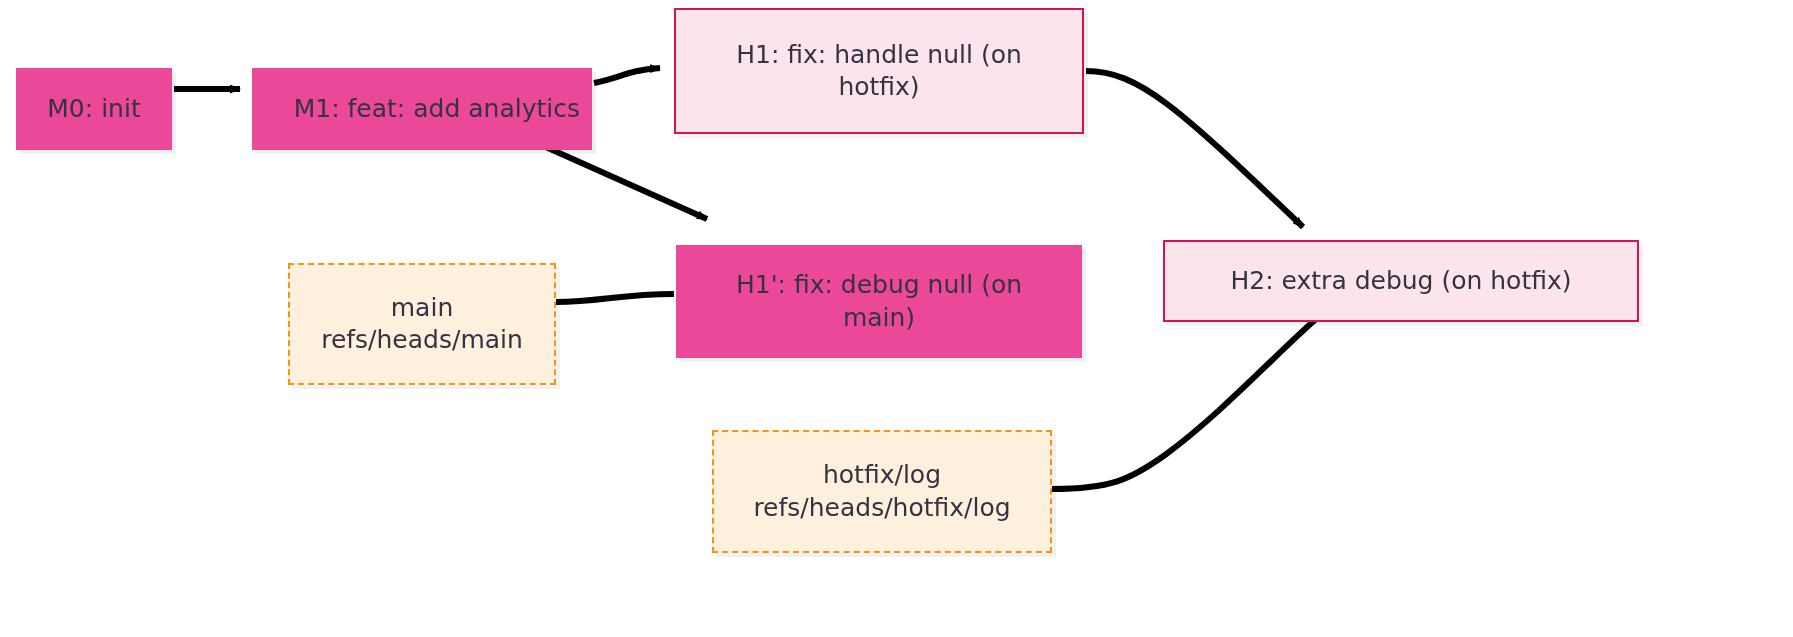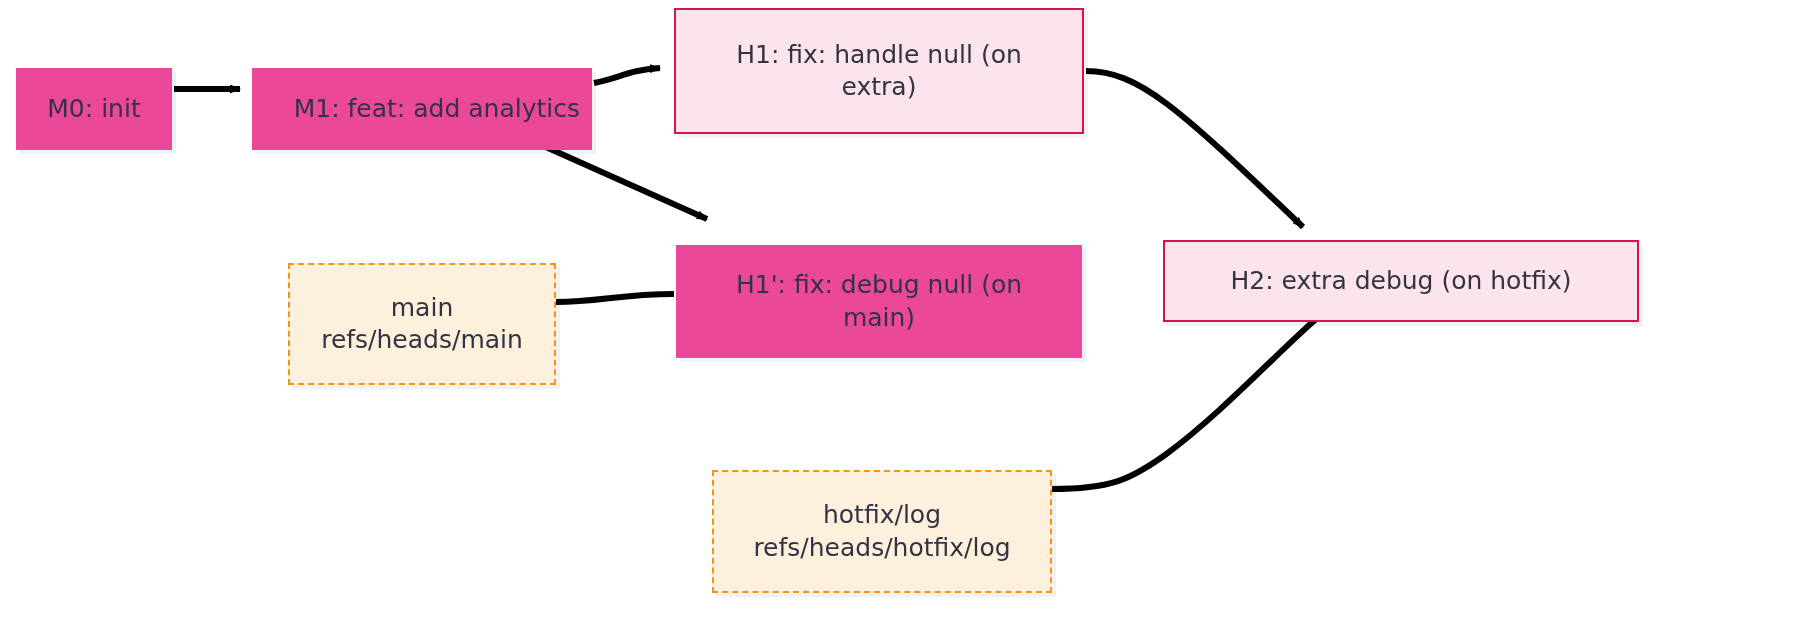--- a/index.html
+++ b/index.html
@@ -59,21 +59,21 @@
     font-size: 25px;
     margin-top: 24px;
   }
   
   #node-m0       { left: 16px;   top: 48px;  width: 156px; height: 82px; }
   #node-m1       { left: 252px;  top: 48px;  width: 340px; height: 82px; justify-content: flex-end; }
   #node-h1       { left: 674px;  top: 8px;   width: 410px; height: 126px; }
   #node-h1prime  { left: 676px;  top: 225px; width: 406px; height: 113px; }
   #node-h2       { left: 1163px; top: 240px; width: 476px; height: 82px; }
   #ref-main      { left: 288px;  top: 239px; width: 268px; height: 122px; }
-  #ref-hotfix    { left: 712px;  top: 446px; width: 340px; height: 123px; }
+  #ref-hotfix    { left: 712px;  top: 406px; width: 340px; height: 123px; }
 </style>
 </head>
 <body>
 
 <div id="canvas">
 
   <svg id="edge-layer" viewBox="0 0 1793 637" xmlns="http://www.w3.org/2000/svg">
     <defs>
       <marker id="arrowhead" markerWidth="11" markerHeight="9" refX="10" refY="4.5" orient="auto" markerUnits="userSpaceOnUse">
         <path d="M0,0 L11,4.5 L0,9 z" fill="#000000"></path>
@@ -96,21 +96,21 @@
   <div class="node commit-main" id="node-m0">
     <span class="label">M0: init</span>
   </div>
 
   <div class="node commit-main" id="node-m1">
     <span class="label">M1: feat: add analytics</span>
   </div>
 
   <div class="node commit-hotfix" id="node-h1">
     <span class="label">H1: fix: handle null (on
-extra)</span>
+hotfix)</span>
   </div>
 
   <div class="node commit-main" id="node-h1prime">
     <span class="label">H1': fix: debug null (on
 main)</span>
   </div>
 
   <div class="node commit-hotfix" id="node-h2">
     <span class="label">H2: extra debug (on hotfix)</span>
   </div>

